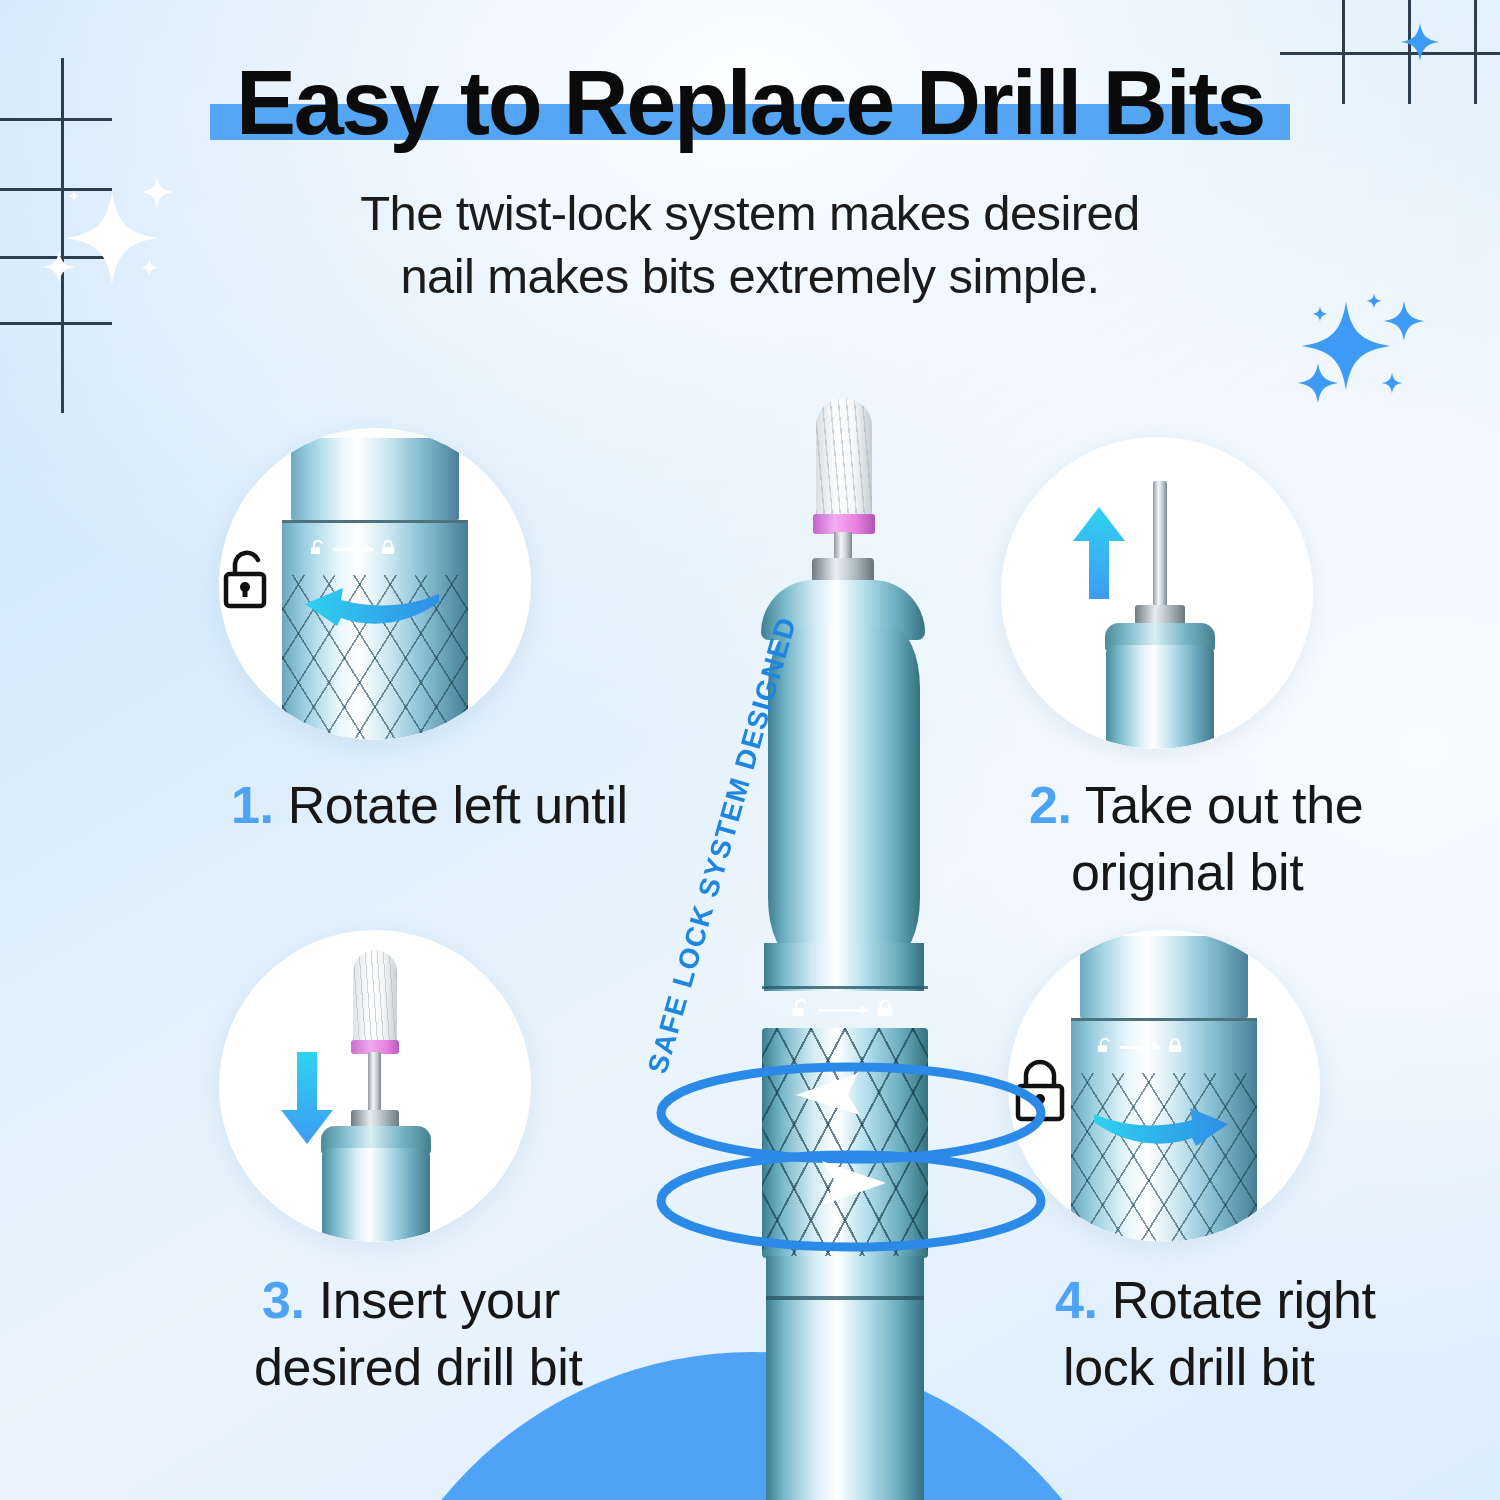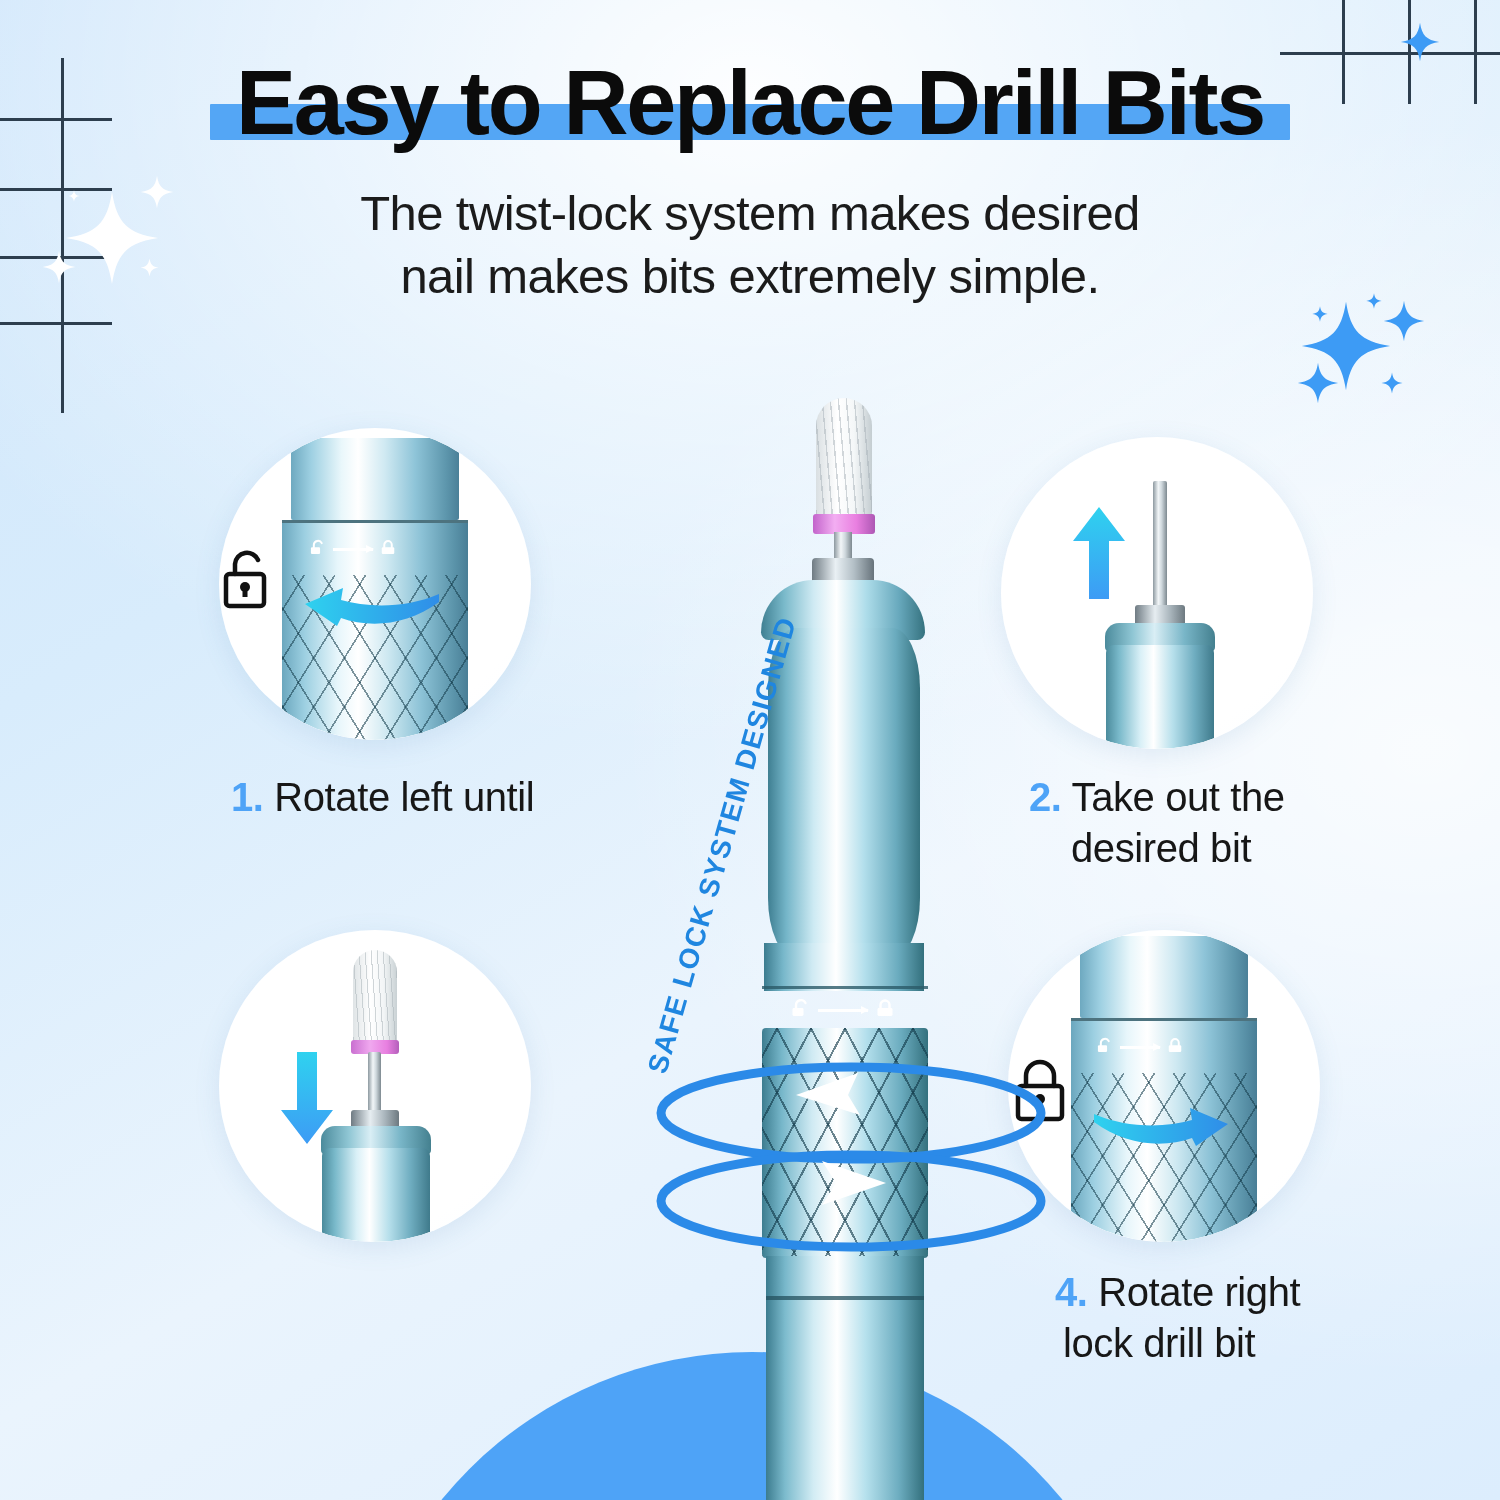--- a/index.html
+++ b/index.html
@@ -97,21 +97,21 @@
 
   
   #vertical-text{
     position:absolute;left:505px;top:855px;width:420px;
     transform:rotate(-74deg);transform-origin:center center;
     font-size:28px;font-weight:bold;color:#1f86e0;letter-spacing:1.4px;
     white-space:nowrap;text-align:center;
   }
 
   
-  .caption{position:absolute;font-size:40px;line-height:1.28;color:#171717;letter-spacing:-0.4px;}
+  .caption{position:absolute;font-size:52px;line-height:1.28;color:#171717;letter-spacing:-0.4px;}
   .caption .num{color:#4ea3f7;font-weight:bold;}
   .caption .txt{font-weight:400;}
 </style>
 </head>
 <body>
 
 <div id="stage">
 
   <div>
     <div class="gridline v" style="left:61px;top:58px;height:355px;"></div>
@@ -408,23 +408,28 @@
   <div id="vertical-text">SAFE  LOCK SYSTEM DESIGNED</div>
 
   <div class="caption" style="left:231px;top:772px;">
     <span class="num">1.</span>
     <span class="txt">Rotate left until</span><br>
   </div>
 
   <div class="caption" style="left:1029px;top:772px;">
     <span class="num">2.</span>
     <span class="txt">Take out the</span><br>
-    <span class="txt" style="margin-left:42px;display:inline-block;">desired bit</span>
-  </div>
-
+    <span class="txt" style="margin-left:42px;display:inline-block;">original bit</span>
+  </div>
+
+  <div class="caption" style="left:262px;top:1267px;">
+    <span class="num">3.</span>
+    <span class="txt">Insert your</span><br>
+    <span class="txt" style="margin-left:-8px;display:inline-block;">desired drill bit</span>
+  </div>
 
   <div class="caption" style="left:1055px;top:1267px;">
     <span class="num">4.</span>
     <span class="txt">Rotate right</span><br>
     <span class="txt" style="margin-left:8px;display:inline-block;">lock drill bit</span>
   </div>
 
 </div>
 
 </body></html>

